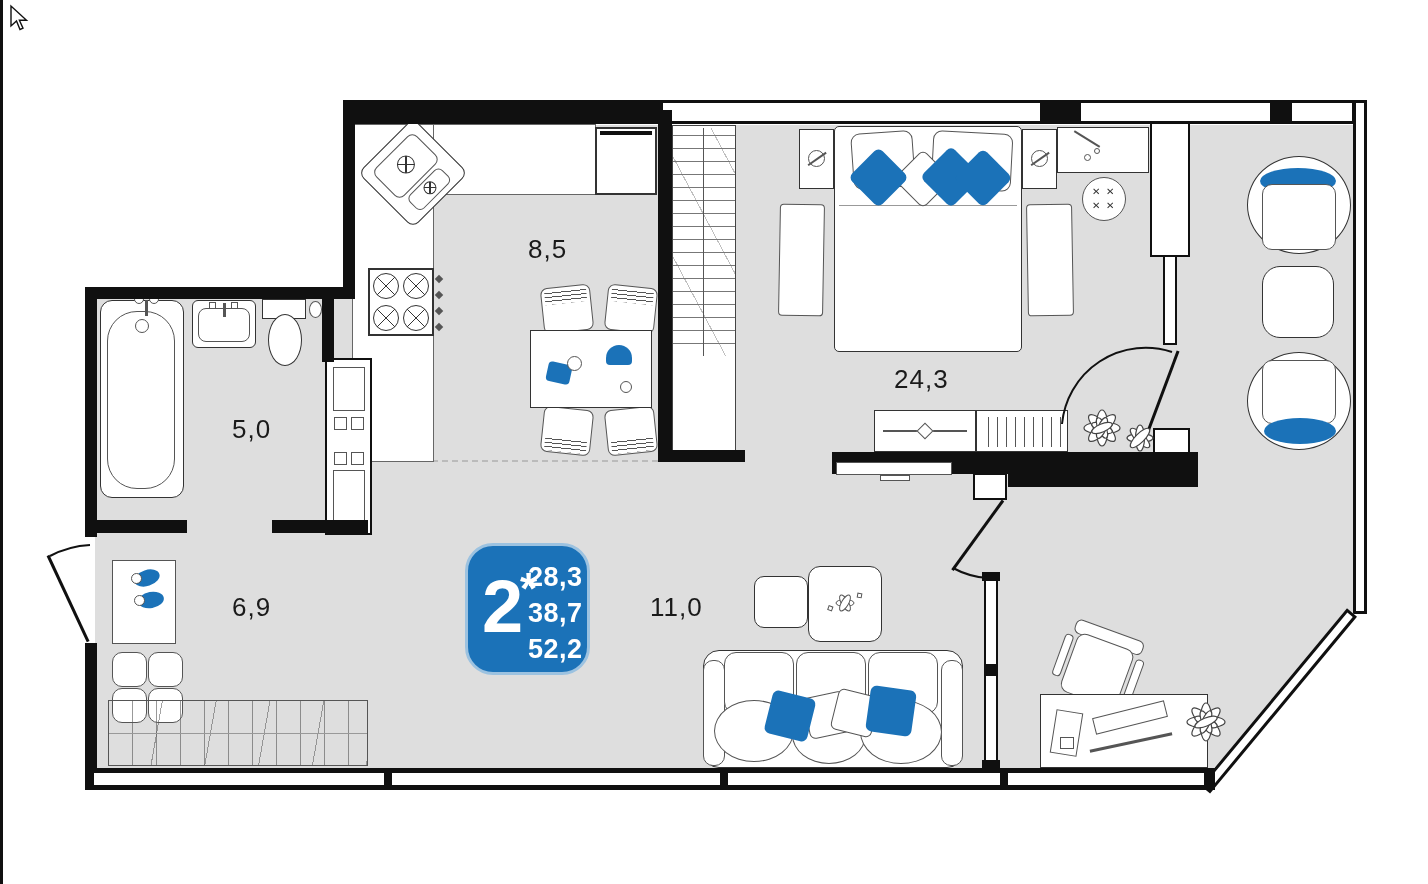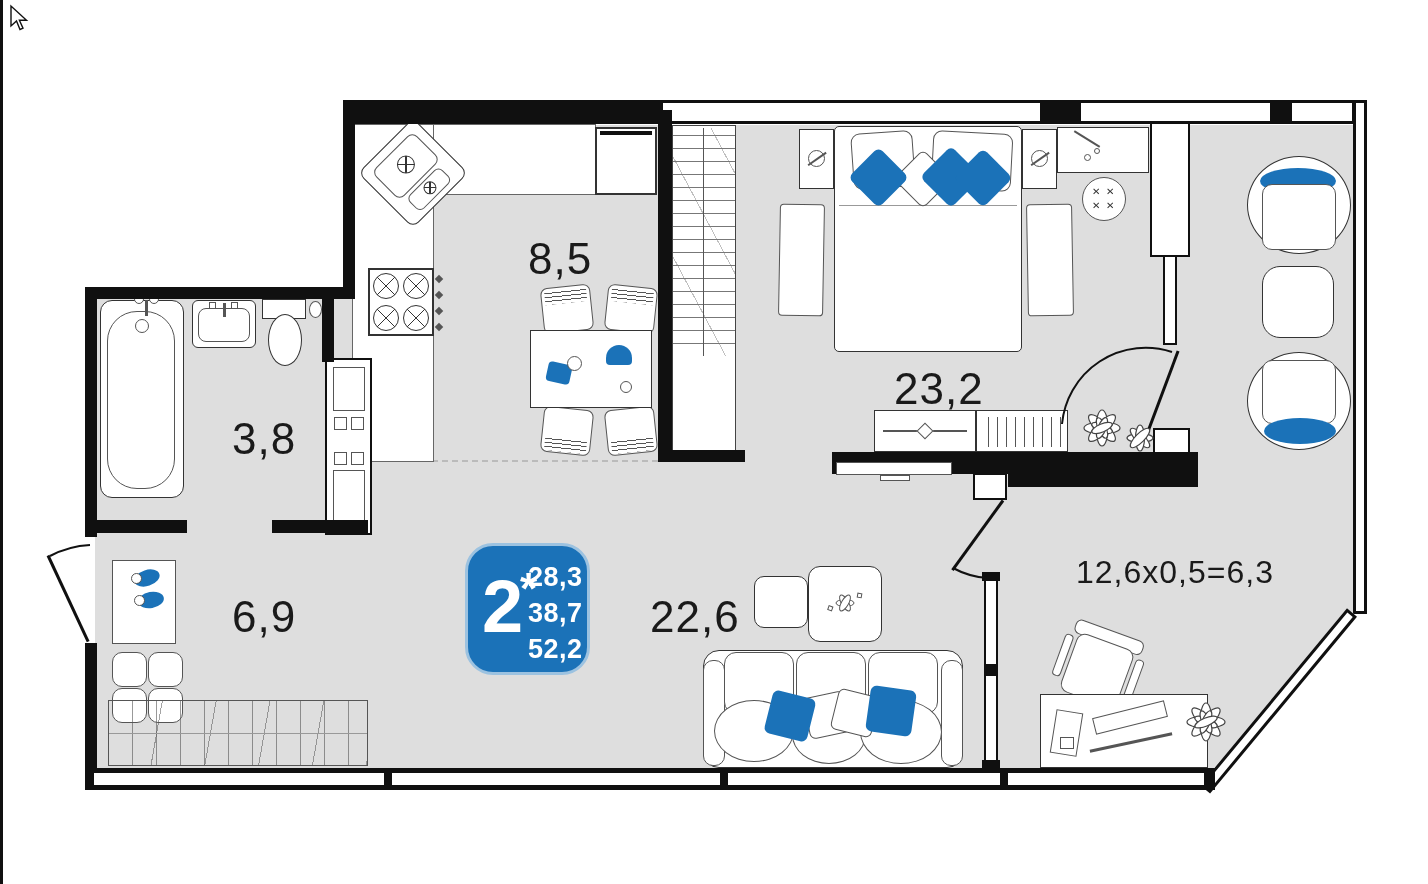--- a/index.html
+++ b/index.html
@@ -5,21 +5,21 @@
   html,body{margin:0;padding:0;background:#fff;}
   #stage{position:relative;width:1428px;height:884px;background:#fff;overflow:hidden;
          font-family:"Liberation Sans", sans-serif;}
   .abs{position:absolute;}
   .wall{position:absolute;background:#101010;}
   .winband{position:absolute;background:#fff;border:3px solid #101010;box-sizing:border-box;}
   .wininset{position:absolute;background:#fff;border:2px solid #101010;box-sizing:border-box;}
   .w{position:absolute;background:#fff;border:1.5px solid #333;box-sizing:border-box;}
   .thin{position:absolute;background:#fff;border:1px solid #555;box-sizing:border-box;}
   .blue{position:absolute;background:#1b72b8;}
-  .lbl{position:absolute;font-size:44px;color:#1a1a1a;letter-spacing:1px;white-space:nowrap;}
+  .lbl{position:absolute;font-size:26px;color:#1a1a1a;letter-spacing:1px;white-space:nowrap;}
   .burner{position:absolute;border:1px solid #333;border-radius:50%;box-sizing:border-box;background:
     linear-gradient(45deg,#0000 calc(50% - .6px),#333 calc(50% - .6px) calc(50% + .6px),#0000 calc(50% + .6px)),
     linear-gradient(-45deg,#0000 calc(50% - .6px),#333 calc(50% - .6px) calc(50% + .6px),#0000 calc(50% + .6px));}
   .rails{position:absolute;background:repeating-linear-gradient(0deg,#0000 0 3px,#555 3px 4px);}
   .books{position:absolute;background:repeating-linear-gradient(90deg,#0000 0 5px,#555 5px 6.5px,#0000 6.5px 9px);}
   .shelfband{position:absolute;background:
     repeating-linear-gradient(0deg,#0000 0 12px,#777 12px 13px),
     repeating-linear-gradient(62deg,#0000 0 46px,#8888 46px 47px);}
   .hatch{position:absolute;background:
     repeating-linear-gradient(90deg,#0000 0 23px,#5559 23px 24px),
@@ -304,25 +304,24 @@
         <ellipse rx="9" ry="3.5"></ellipse>
           <ellipse rx="9" ry="3.5" transform="rotate(60)"></ellipse>
         <ellipse rx="9" ry="3.5" transform="rotate(120)"></ellipse>
         <rect x="-14" y="8" width="4" height="4" transform="rotate(20)"></rect>
         <rect x="11" y="-12" width="4" height="4" transform="rotate(10)"></rect>
       </g>
     </g>
   </svg>
 
   <div class="lbl" style="left:528px;top:234px;">8,5</div>
-  <div class="lbl" style="left:894px;top:364px;">23,2</div>
-  <div class="lbl" style="left:232px;top:414px;">3,8</div>
+  <div class="lbl" style="left:894px;top:364px;">24,3</div>
+  <div class="lbl" style="left:232px;top:414px;">5,0</div>
   <div class="lbl" style="left:232px;top:592px;">6,9</div>
-  <div class="lbl" style="left:650px;top:592px;">22,6</div>
-  <div class="lbl" style="left:1076px;top:554px;font-size:32px;">12,6x0,5=6,3</div>
+  <div class="lbl" style="left:650px;top:592px;">11,0</div>
 
   <div id="badge">
     <div class="big">2</div>
     <div class="star">*</div>
     <div class="v" style="top:16px;">28,3</div>
     <div class="v" style="top:52px;">38,7</div>
     <div class="v" style="top:88px;">52,2</div>
   </div>
 
 </div>

